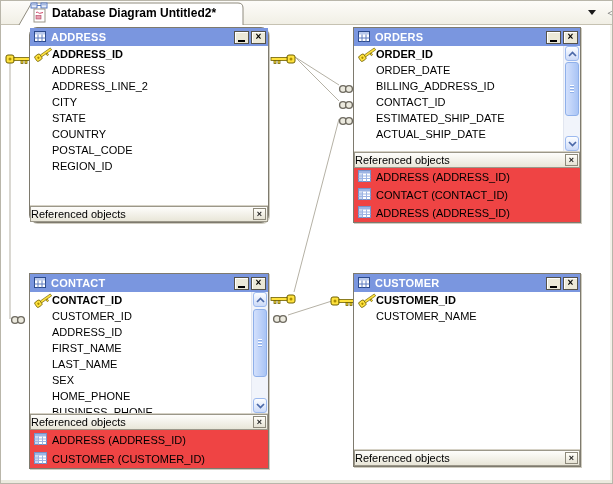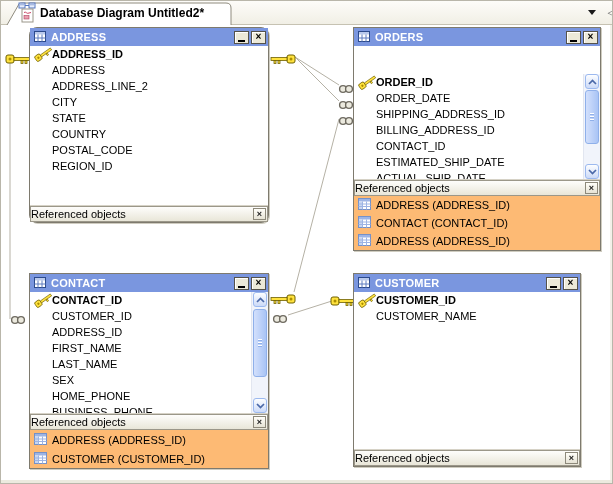--- a/index.html
+++ b/index.html
@@ -6,21 +6,21 @@
   *{box-sizing:border-box;}
   .frame{
     position:relative;width:613px;height:484px;overflow:hidden;
     background:#fff;border:1px solid #b9b6aa;
     box-shadow:inset 0 -3px 0 #eceadf, inset -2px 0 0 #f3f1e9;
     font-family:"Liberation Sans", sans-serif;color:#000;
   }
   
   .tabstrip{position:absolute;left:0;top:0;right:0;height:24px;z-index:6;
     background:linear-gradient(#fdfcf9,#f1efe5);border-bottom:1px solid #c6c2b2;}
-  .tab{position:absolute;left:4px;top:0;width:234px;height:17px;}
+  .tab{position:absolute;left:16px;top:0;width:234px;height:17px;}
   .tab svg.tabshape{position:absolute;left:0;top:0;}
   .tab .tabicon{position:absolute;left:13px;top:1px;}
   .tab .tabtitle{position:absolute;left:35px;top:5px;font-size:12px;font-weight:bold;white-space:nowrap;}
   .dd-arrow{position:absolute;right:16px;top:9px;width:0;height:0;
     border-left:4px solid transparent;border-right:4px solid transparent;border-top:5px solid #1a1a1a;}
   .edge-ctrl{position:absolute;right:-4px;top:5px;font-size:11px;color:#6b6b6b;}
   
   .lines{position:absolute;left:0;top:0;z-index:1;pointer-events:none;}
   .conn{position:absolute;z-index:2;}
   .flip{transform:scaleX(-1);}
@@ -48,21 +48,21 @@
   .sthumb{position:absolute;left:1px;right:1px;border:1px solid #8fb0ea;border-radius:3px;
     background:linear-gradient(90deg,#d3e0fc,#a9c4f5);}
   .sthumb::after{content:"";position:absolute;left:4px;right:4px;top:50%;height:8px;margin-top:-4px;
     background:repeating-linear-gradient(#ffffff 0 1px,#8fb0ea 1px 2px,rgba(0,0,0,0) 2px 3px);}
   
   .refbar{position:relative;height:16px;margin:0;border:1px solid #9b9789;
     background:linear-gradient(#fefdfb,#e9e6d8);font-size:11px;line-height:14px;padding:0 0;}
   .refx{position:absolute;right:1px;top:1px;width:13px;height:12px;border:1px solid #8d897b;
     background:linear-gradient(#fffef9,#e6e3d5);font-size:9px;font-weight:bold;line-height:10px;
     text-align:center;color:#1a1a1a;}
-  .reflist{background:#fdba74;}
+  .reflist{background:#ef4444;}
   .refitem{height:18px;display:flex;align-items:center;gap:5px;padding-left:4px;font-size:11px;white-space:nowrap;}
 </style>
 </head>
 <body>
 
 <div class="frame">
 
   <svg class="lines" width="613" height="484" viewBox="0 0 613 484">
     <path d="M9,59 L9,318" stroke="#b5b1a5" fill="none"></path>
     <path d="M294,56 L338,84" stroke="#b5b1a5" fill="none"></path>
@@ -170,46 +170,45 @@
       <div class="frow"><span>COUNTRY</span></div>
       <div class="frow"><span>POSTAL_CODE</span></div>
       <div class="frow"><span>REGION_ID</span></div>
     </div>
     <div class="refbar">
       <span>Referenced objects</span>
       <span class="refx">×</span>
     </div>
   </div>
 
-  <div class="twin" style="left:352px;top:26px;width:248px;">
+  <div class="twin" style="left:352px;top:26px;width:228px;">
     <div class="titlebar">
       <span><svg width="12" height="11" viewBox="0 0 12 11">
             <rect x="0.5" y="0.5" width="11" height="10" fill="#fff" stroke="#2c4a8c"></rect>
             <rect x="1" y="1" width="10" height="2.5" fill="#b9c9ec"></rect>
             <line x1="4" y1="3.5" x2="4" y2="10.5" stroke="#5f7cc0"></line>
             <line x1="8" y1="3.5" x2="8" y2="10.5" stroke="#5f7cc0"></line>
             <line x1="0.5" y1="7" x2="11.5" y2="7" stroke="#5f7cc0"></line>
           </svg></span>
       <span class="tname">ORDERS</span>
       <span class="winbtns">
         <span class="winbtn">
             <span class="minglyph"></span>
           </span>
         <span class="winbtn">×</span>
       </span>
     </div>
-    <div class="fields hasscroll" style="height:106px;margin-top:28px;">
+    <div class="fields hasscroll" style="height:106px;">
       <div class="frow key"><span class="keyicon"><svg width="20" height="10" viewBox="0 0 26 12">
               <rect x="1" y="2" width="8" height="8" rx="2" fill="#ffe23e" stroke="#6f6000"></rect>
               <circle cx="5" cy="6" r="1.5" fill="#ad8f00"></circle>
               <rect x="9" y="4.5" width="16" height="3" fill="#ffe23e" stroke="#6f6000" stroke-width="0.8"></rect>
               <rect x="16" y="7.5" width="2" height="3" fill="#ffe23e" stroke="#6f6000" stroke-width="0.8"></rect>
             </svg></span><span>ORDER_ID</span></div>
       <div class="frow"><span>ORDER_DATE</span></div>
-      <div class="frow"><span>SHIPPING_ADDRESS_ID</span></div>
       <div class="frow"><span>BILLING_ADDRESS_ID</span></div>
       <div class="frow"><span>CONTACT_ID</span></div>
       <div class="frow"><span>ESTIMATED_SHIP_DATE</span></div>
       <div class="frow"><span>ACTUAL_SHIP_DATE</span></div>
       <div class="vscroll">
         <div class="sbtn up">
             <svg width="9" height="6" viewBox="0 0 9 6">
               <path d="M1,5 L4.5,1.5 L8,5" stroke="#4a68a8" stroke-width="1.7" fill="none"></path>
             </svg>
           </div>

